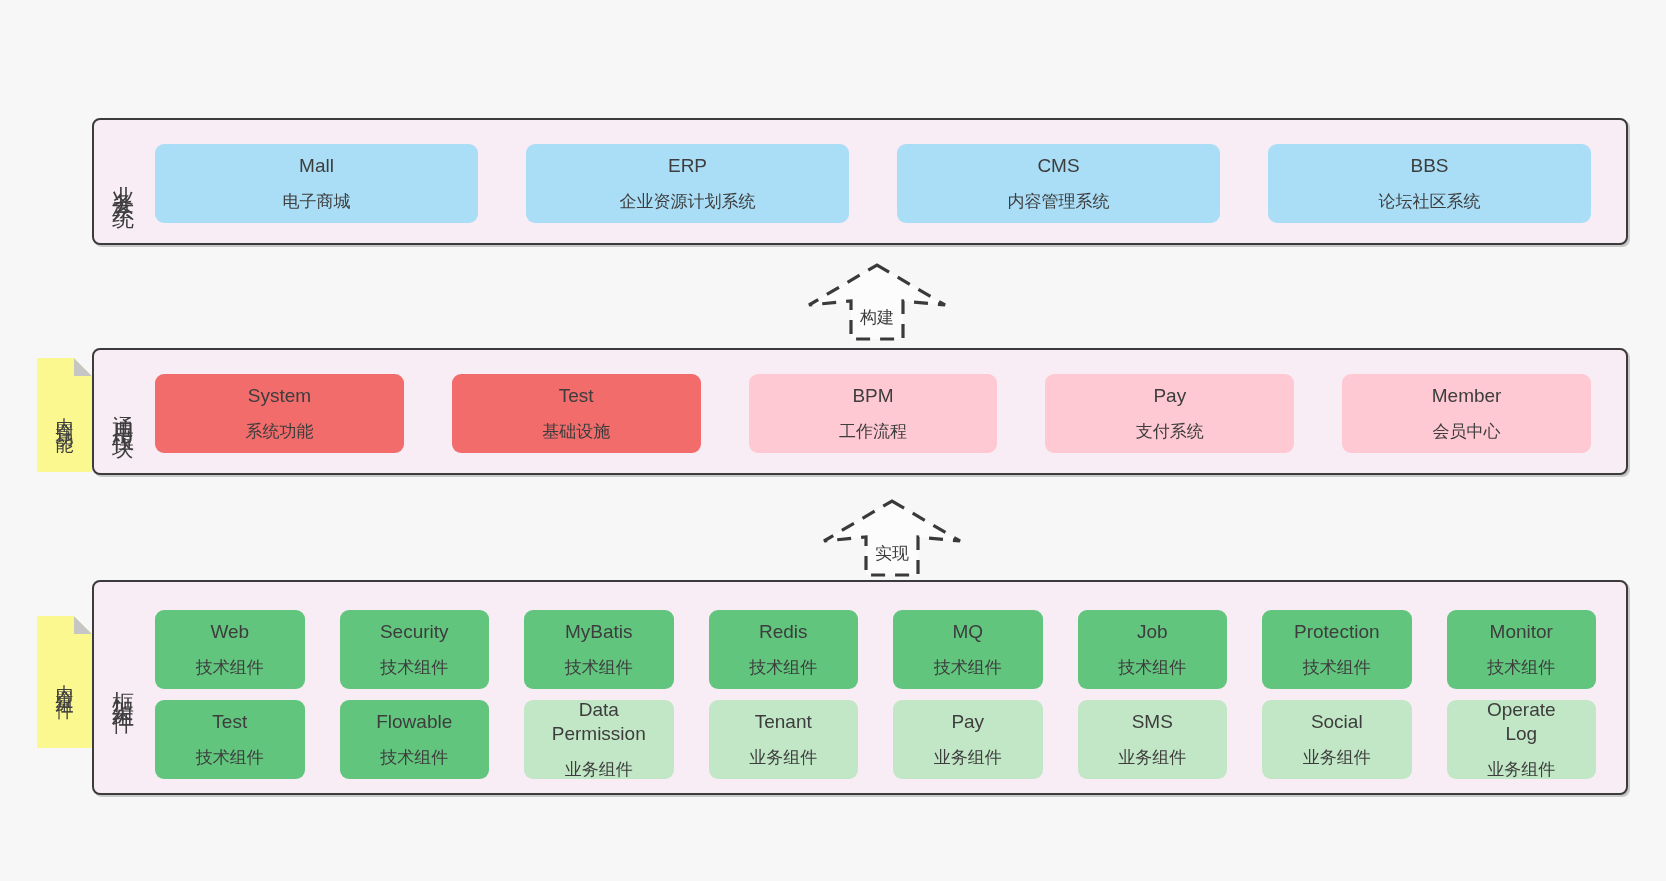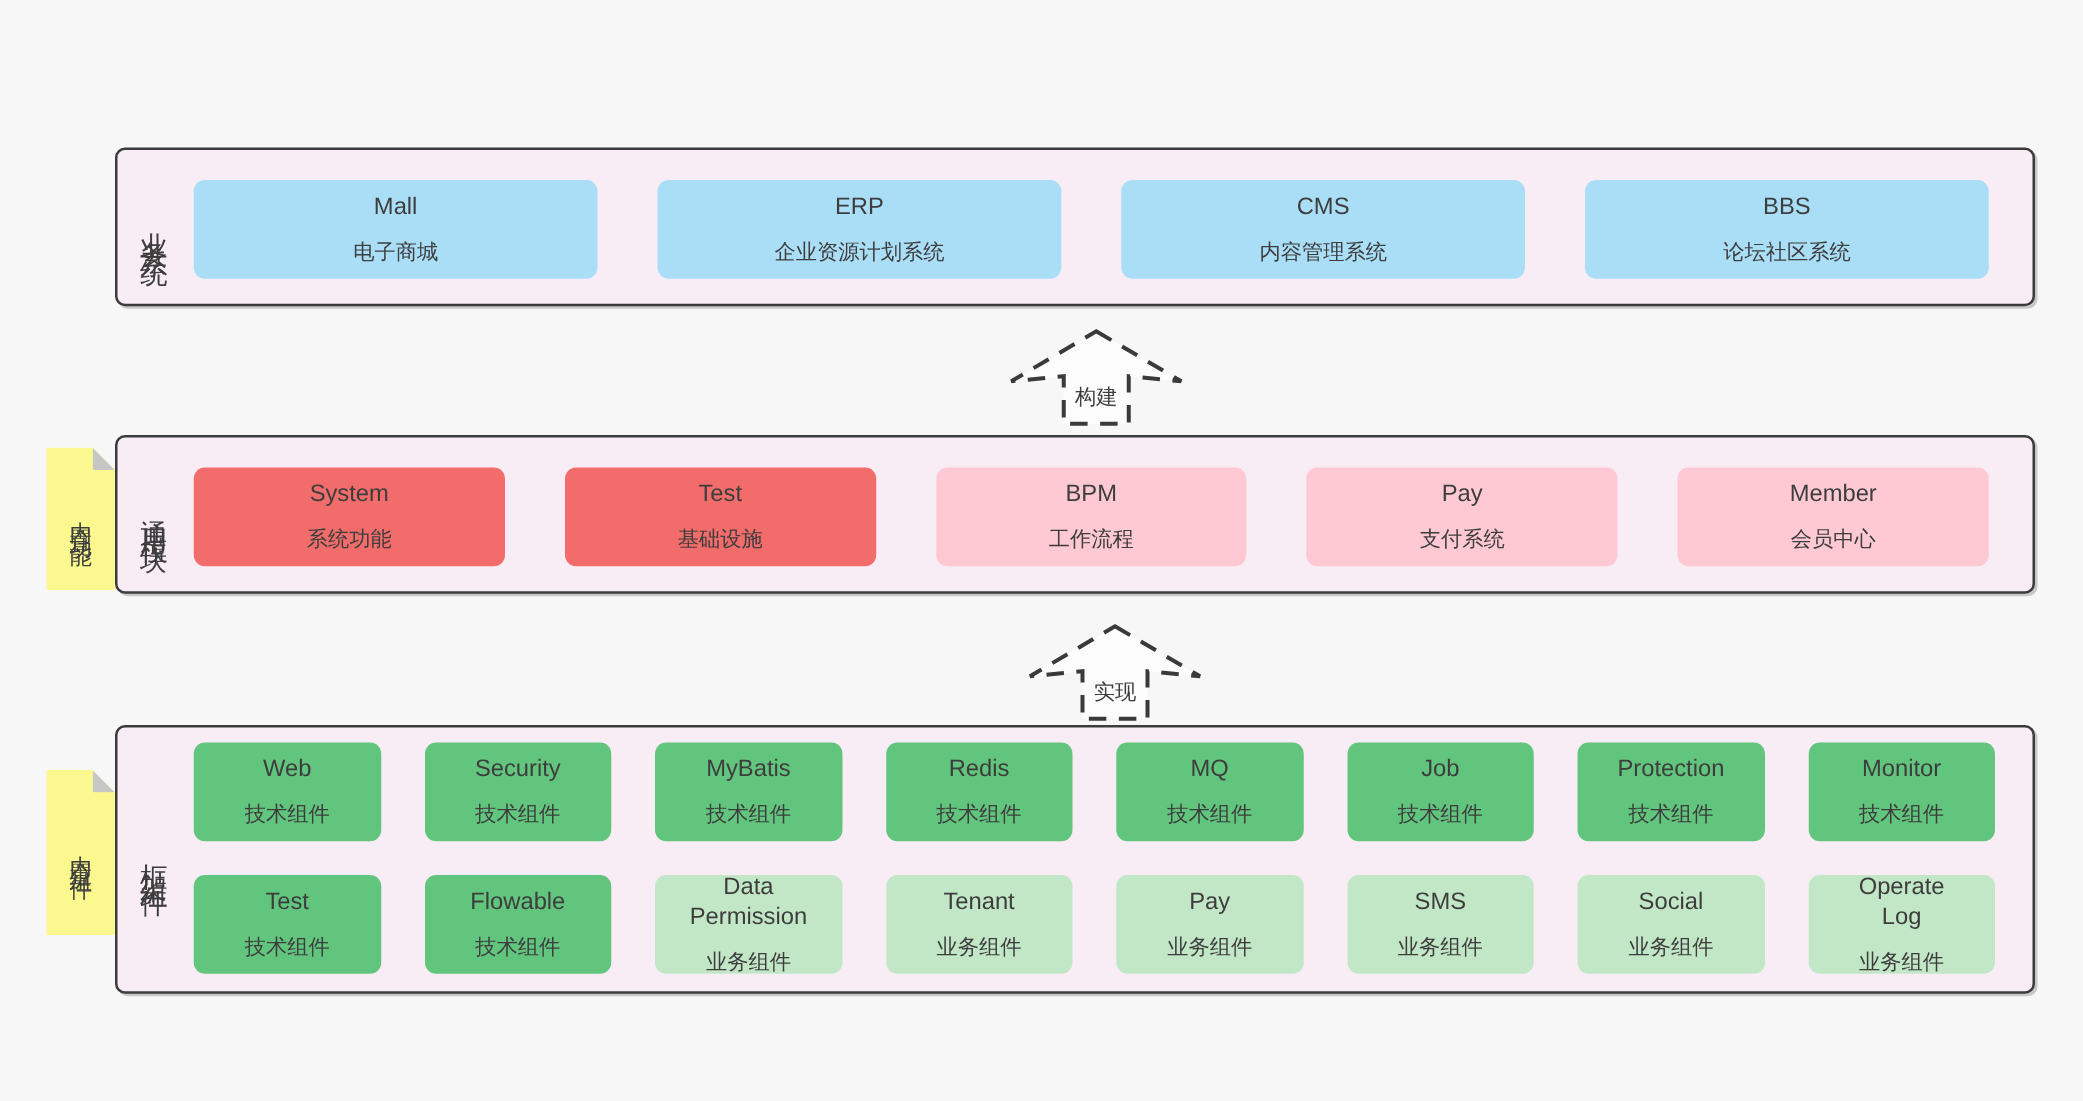--- a/index.html
+++ b/index.html
@@ -19,21 +19,21 @@
   #panel-components{top:580px;height:215px;}
   .side-label{
     position:absolute;left:14px;top:50%;transform:translateY(-50%);
     writing-mode:vertical-rl;text-orientation:upright;
     font-size:22px;letter-spacing:7px;color:#3d3d3d;white-space:nowrap;
   }
   
   .row{position:absolute;left:61px;display:flex;}
   .row.six{right:35px;gap:48px;top:24px;height:79px;}
   .row.eight{right:30px;gap:35px;height:79px;}
-  #components-row-1{top:12px;}
+  #components-row-1{top:28px;}
   #components-row-2{top:118px;}
   .box{
     flex:1;border-radius:9px;
     display:flex;flex-direction:column;align-items:center;justify-content:center;
     text-align:center;padding:2px 26px;box-sizing:border-box;line-height:1.3;
   }
   .box .en{font-size:19px;}
   .box .zh{font-size:17px;margin-top:12px;}
   .box.blue{background:#aadef7;}
   .box.red{background:#f26c6c;}

